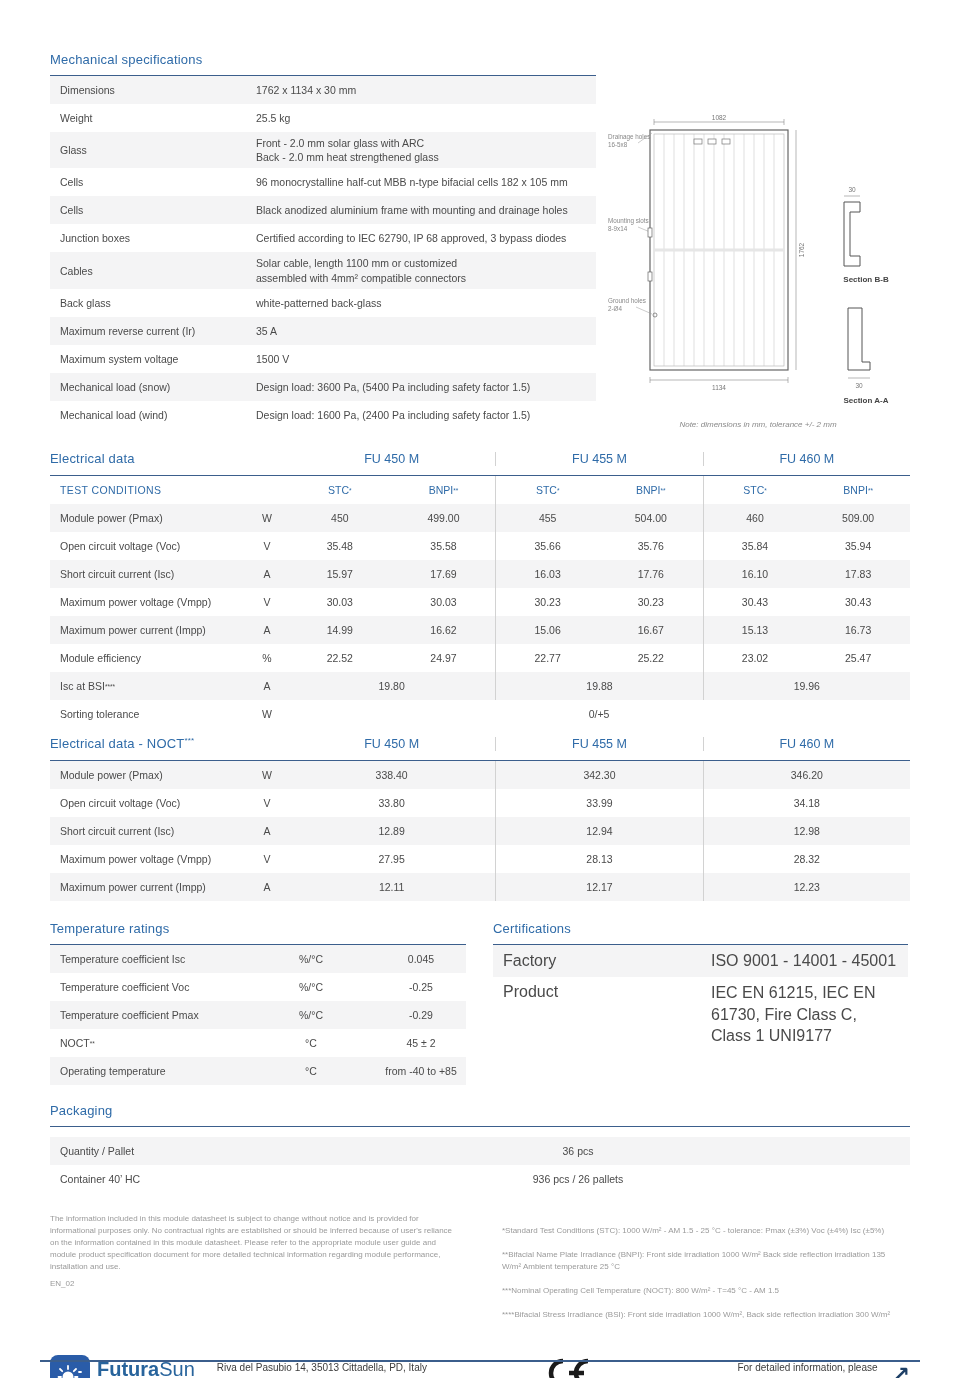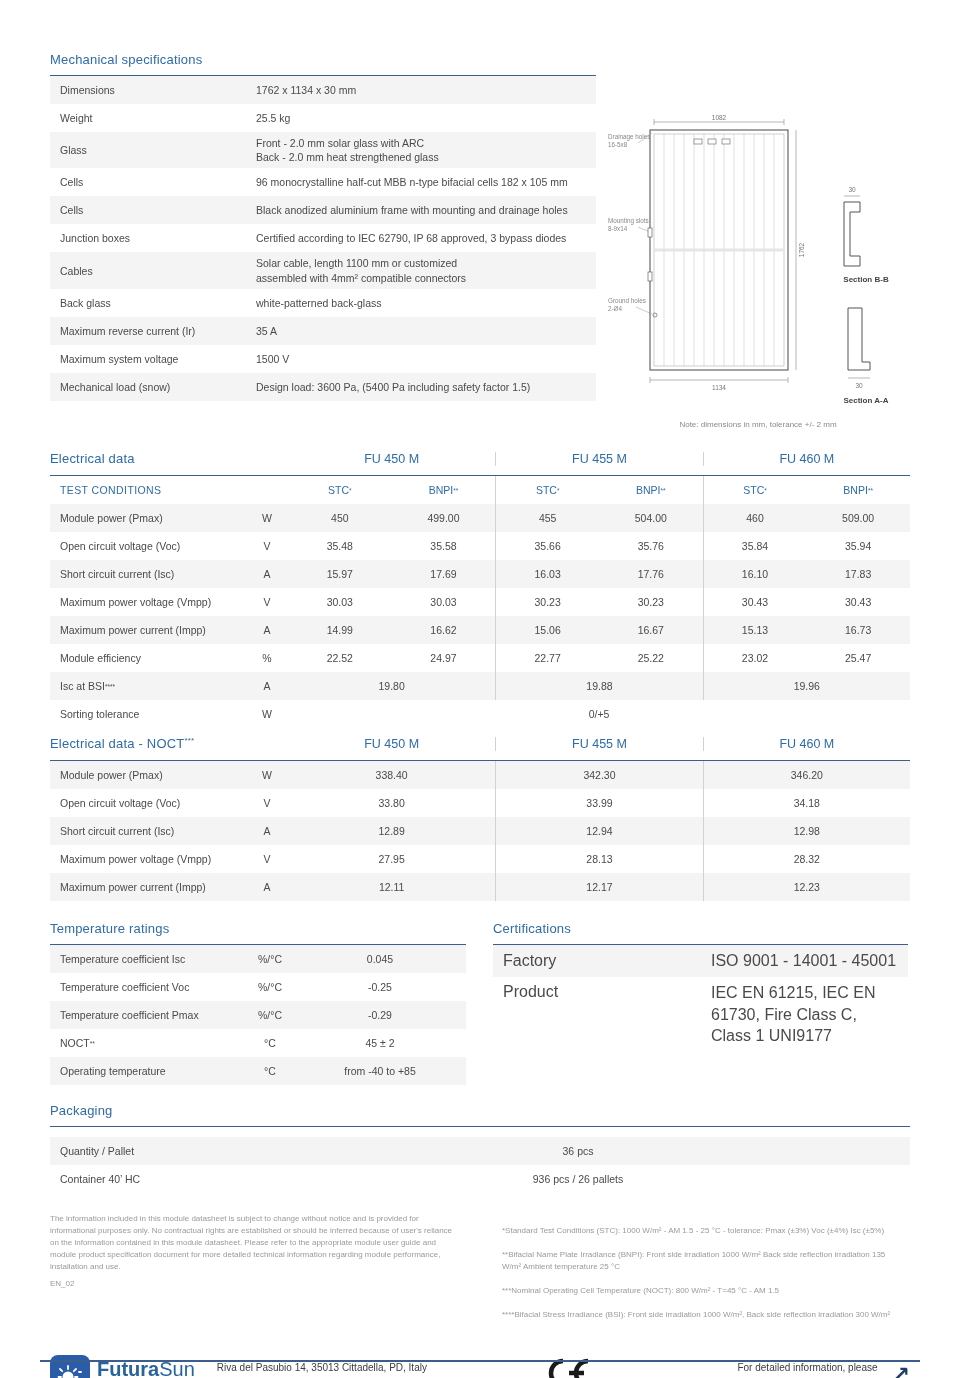--- a/index.html
+++ b/index.html
@@ -24,21 +24,21 @@
 
   
   .mech-wrap{display:flex;}
   .mech-left{width:546px;}
   .mtable{font-size:10.5px;}
   .mrow{display:grid;grid-template-columns:196px 1fr;min-height:28px;}
   .mtable .mrow:nth-child(odd){background:var(--stripe);}
   .mlabel{padding:4px 10px;}
   .mvalue{padding:4px 10px;white-space:pre-line;line-height:1.35;}
   .mech-right{width:300px;margin-left:12px;margin-top:62px;}
-  .draw-note{font-size:8px;color:#8a8a8a;text-align:center;margin-top:4px;}
+  .draw-note{font-size:8px;color:#8a8a8a;font-style:italic;text-align:center;margin-top:4px;}
   .dim{font-size:6.5px;fill:#777;}
   .lbl{font-size:6.3px;fill:#888;}
   .secl{font-size:8px;fill:#444;font-weight:bold;}
 
   
   .models-row{display:grid;grid-template-columns:238px repeat(3,1fr);align-items:end;border-bottom:1px solid var(--line);padding-bottom:9px;margin-top:22px;}
   .model{color:var(--accent);font-size:12.5px;text-align:center;}
   .model.gline{border-left:1px solid var(--sep);}
   .etable{font-size:10.5px;}
   .erow{display:grid;grid-template-columns:196px 42px repeat(6,1fr);height:28px;}
@@ -49,21 +49,21 @@
   .eunit,.eval{justify-content:center;text-align:center;}
   .gsep{border-left:1px solid var(--sep);}
   .thead{color:var(--accent);}
   .tc{letter-spacing:.4px;color:var(--accent);font-size:10.5px;}
 
   
   .two-col{display:flex;margin-top:18px;}
   .t-left{width:416px;}
   .t-right{width:415px;margin-left:27px;}
   .ttable{font-size:10.5px;}
-  .trow{display:grid;grid-template-columns:196px 48px 1fr;min-height:28px;}
+  .trow{display:grid;grid-template-columns:196px 48px 1fr;min-height:28px;gap:41px;}
   .ttable .trow:nth-child(odd){background:var(--stripe);}
   .trow .tval{justify-content:center;text-align:center;}
   .crow{display:grid;grid-template-columns:208px 1fr;min-height:28px;}
   .ctable .crow:nth-child(odd){background:var(--stripe);}
   .cval{padding:5px 10px;white-space:pre-line;line-height:1.35;}
 
   
   .ptable{font-size:10.5px;margin-top:10px;}
   .prow{display:grid;grid-template-columns:196px 1fr;height:28px;}
   .ptable .prow:nth-child(odd){background:var(--stripe);}
@@ -144,20 +144,24 @@
             <div class="c mvalue">35 A</div>
           </div>
         <div class="mrow">
             <div class="c mlabel">Maximum system voltage</div>
             <div class="c mvalue">1500 V</div>
           </div>
         <div class="mrow">
             <div class="c mlabel">Mechanical load (snow)</div>
             <div class="c mvalue">Design load: 3600 Pa, (5400 Pa including safety factor 1.5)</div>
           </div>
+        <div class="mrow">
+            <div class="c mlabel">Mechanical load (wind)</div>
+            <div class="c mvalue">Design load: 1600 Pa, (2400 Pa including safety factor 1.5)</div>
+          </div>
       </div>
     </div>
 
     <div class="mech-right">
       <svg width="300" height="300" viewBox="0 0 300 300">
 
         <rect x="42" y="18" width="138" height="240" fill="#ffffff" stroke="#666" stroke-width="1.2"></rect>
         <rect x="46" y="22" width="130" height="232" fill="none" stroke="#b0b0b0" stroke-width="0.6"></rect>
         <path d="M56 22 V254 M66 22 V254 M76 22 V254 M86 22 V254 M96 22 V254 M106 22 V254 M116 22 V254 M126 22 V254 M136 22 V254 M146 22 V254 M156 22 V254 M166 22 V254" stroke="#bdbdbd" stroke-width="0.5"></path>
         <line x1="46" y1="138" x2="176" y2="138" stroke="#e6e6e6" stroke-width="3"></line>

